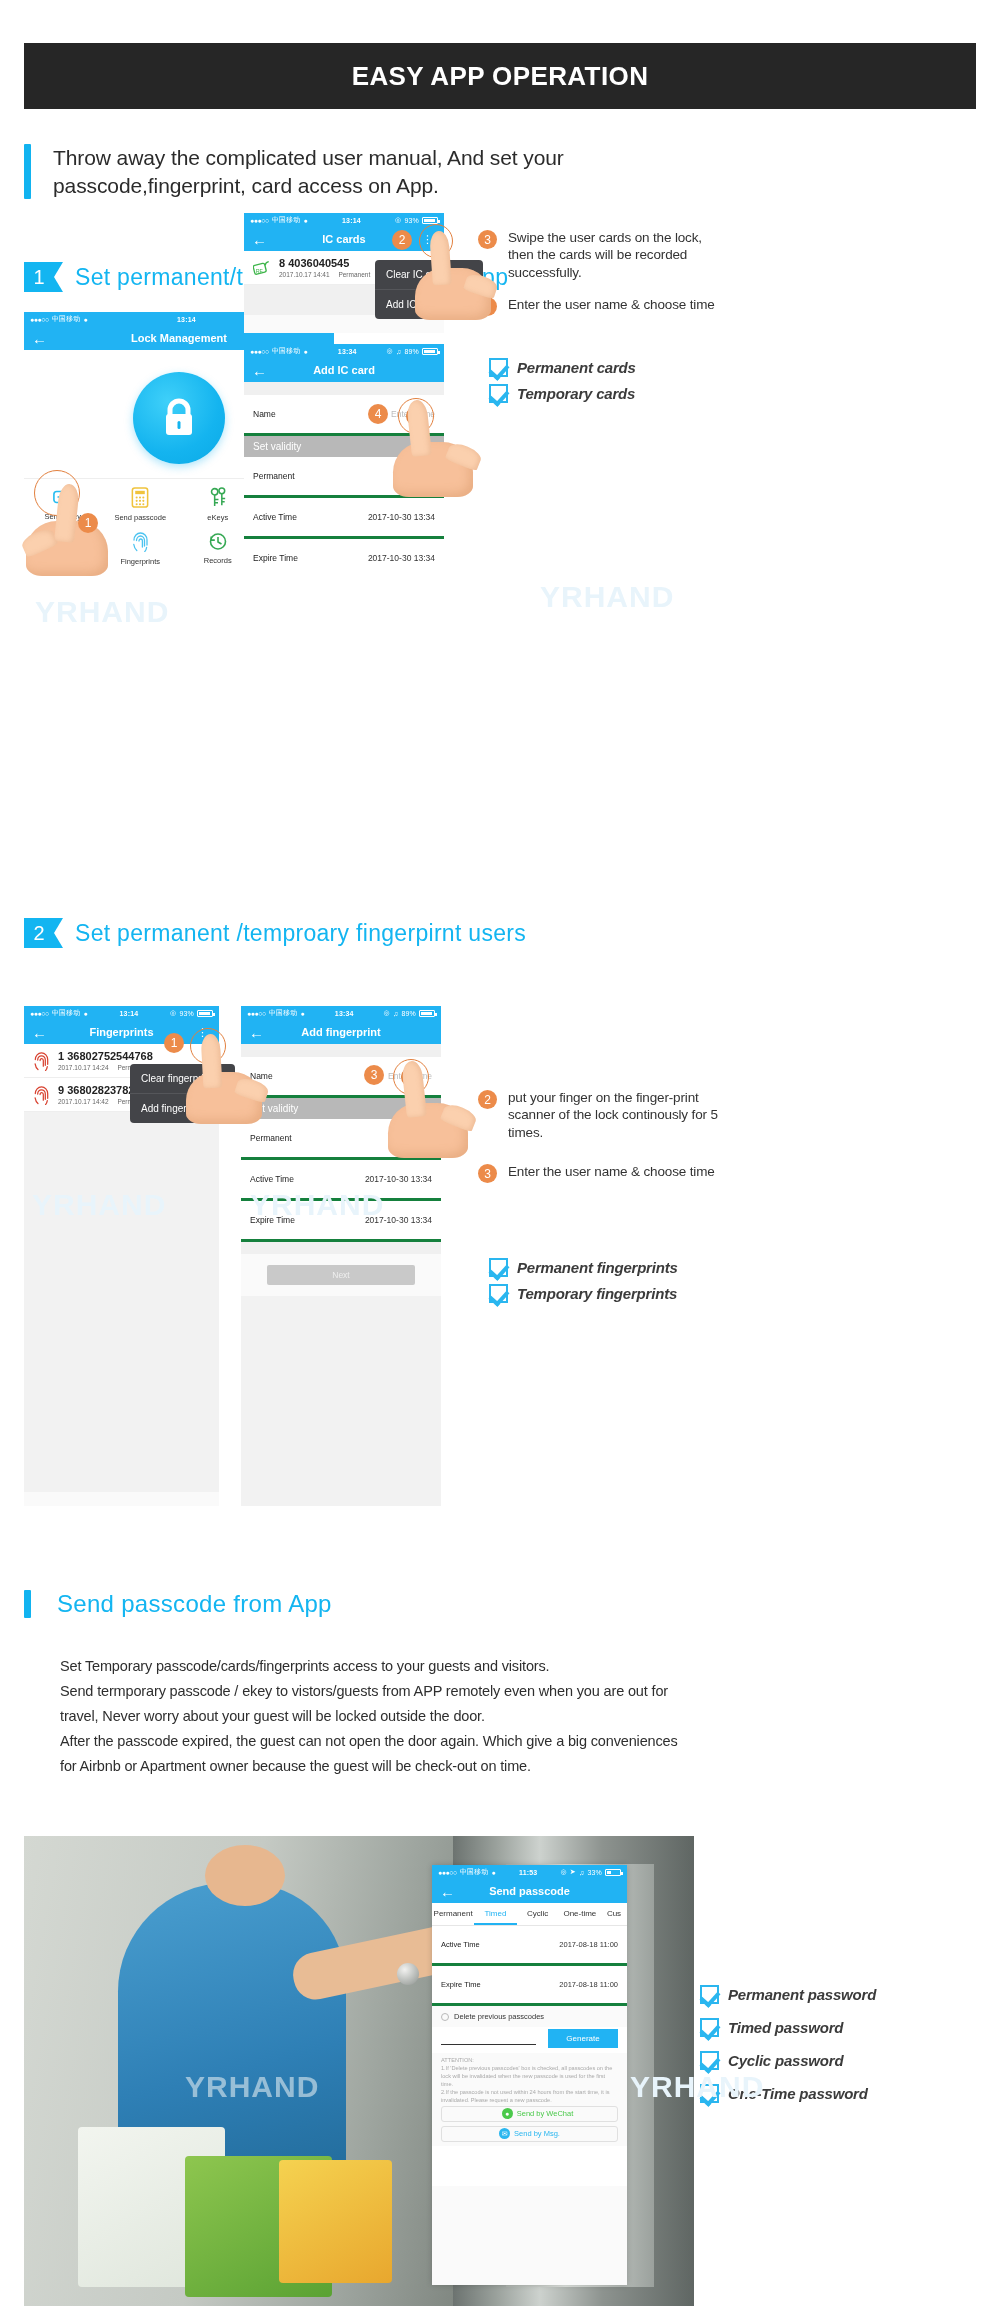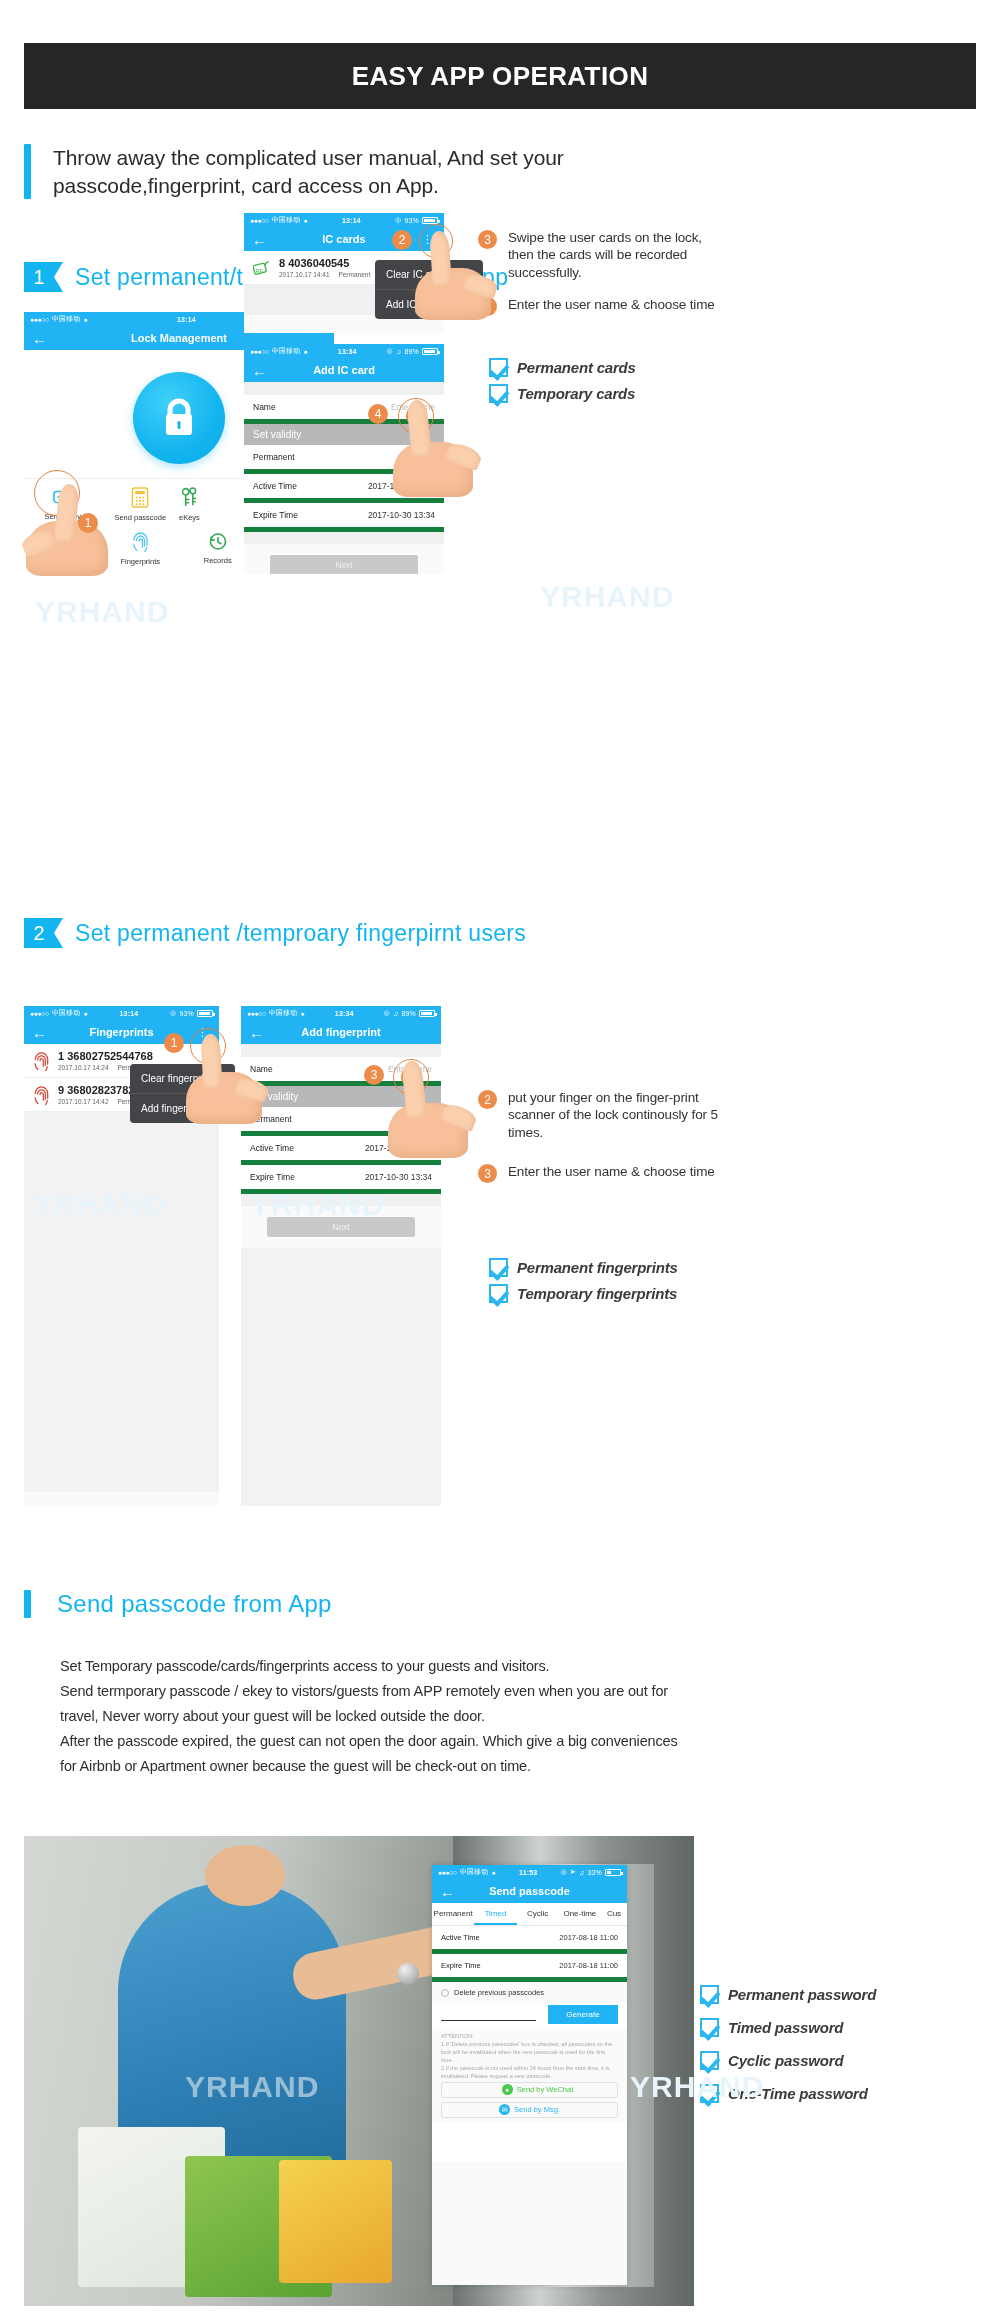--- a/index.html
+++ b/index.html
@@ -75,21 +75,21 @@
   .nav-title { width: 100%; text-align: center; font-size: 11px; font-weight: bold; }
   .nav-more { position: absolute; right: 11px; font-size: 11px; line-height: 1; letter-spacing: 0; }
 
   .rowlist { background: #ffffff; }
   .listrow { display: flex; align-items: center; gap: 8px; padding: 6px 9px; border-bottom: 1px solid #eeeeee; }
   .listrow .rl-main { font-size: 11px; color: #222; font-weight: bold; }
   .listrow .rl-sub { font-size: 6.5px; color: #666; margin-top: 2px; }
   .listrow .rl-sub .perm { margin-left: 7px; }
 
   .formrow { display: flex; align-items: center; justify-content: space-between;
-             padding: 7px 9px; border-bottom: 5px solid #15803d; background: #fff; font-size: 8.5px; color: #222; }
+             padding: 14px 9px; border-bottom: 3px solid #15803d; background: #fff; font-size: 8.5px; color: #222; }
   .formrow .val { color: #333; }
   .formrow .ph { color: #bbbbbb; }
   .grayhdr { background: #b8b8b8; color: #ffffff; font-size: 10px; padding: 5px 9px; }
   .graygap { background: #f0f0f0; height: 13px; }
   .nextbtn { margin: 11px 26px; height: 20px; background: #c9c9c9; color: #efefef;
              display: flex; align-items: center; justify-content: center; font-size: 8.5px; border-radius: 2px; }
 
   
   .popmenu {
     position: absolute; background: #434448; border-radius: 4px; color: #ffffff;
@@ -266,21 +266,21 @@
           <circle cx="5.5" cy="14.5" r="1.1" fill="#f0c33c"></circle>
             <circle cx="9" cy="14.5" r="1.1" fill="#f0c33c"></circle>
             <circle cx="12.5" cy="14.5" r="1.1" fill="#f0c33c"></circle>
           <circle cx="5.5" cy="18" r="1.1" fill="#f0c33c"></circle>
             <circle cx="9" cy="18" r="1.1" fill="#f0c33c"></circle>
             <circle cx="12.5" cy="18" r="1.1" fill="#f0c33c"></circle>
         </svg>
         <div style="font-size:7.5px;color:#333;margin-top:2px;line-height:1.15;">Send passcode</div>
       </div>
 
-      <div class="gcell" style="text-align:left;">
+      <div class="gcell" style="text-align:center;">
         <svg width="20" height="21" viewBox="0 0 20 22">
           <circle cx="6.5" cy="5" r="3.3" fill="none" stroke="#35a853" stroke-width="1.6"></circle>
           <path d="M6.5 8.3 V20 M6.5 13 h4 M6.5 16.5 h3.5" stroke="#35a853" stroke-width="1.6" fill="none"></path>
           <circle cx="14" cy="4" r="3" fill="none" stroke="#35a853" stroke-width="1.6"></circle>
           <path d="M14 7 V19 M14 12 h3.5 M14 15.5 h3" stroke="#35a853" stroke-width="1.6" fill="none"></path>
         </svg>
         <div style="font-size:7.5px;color:#333;margin-top:2px;line-height:1.15;">eKeys</div>
       </div>
 
       <div class="gcell" style="text-align:center;">

